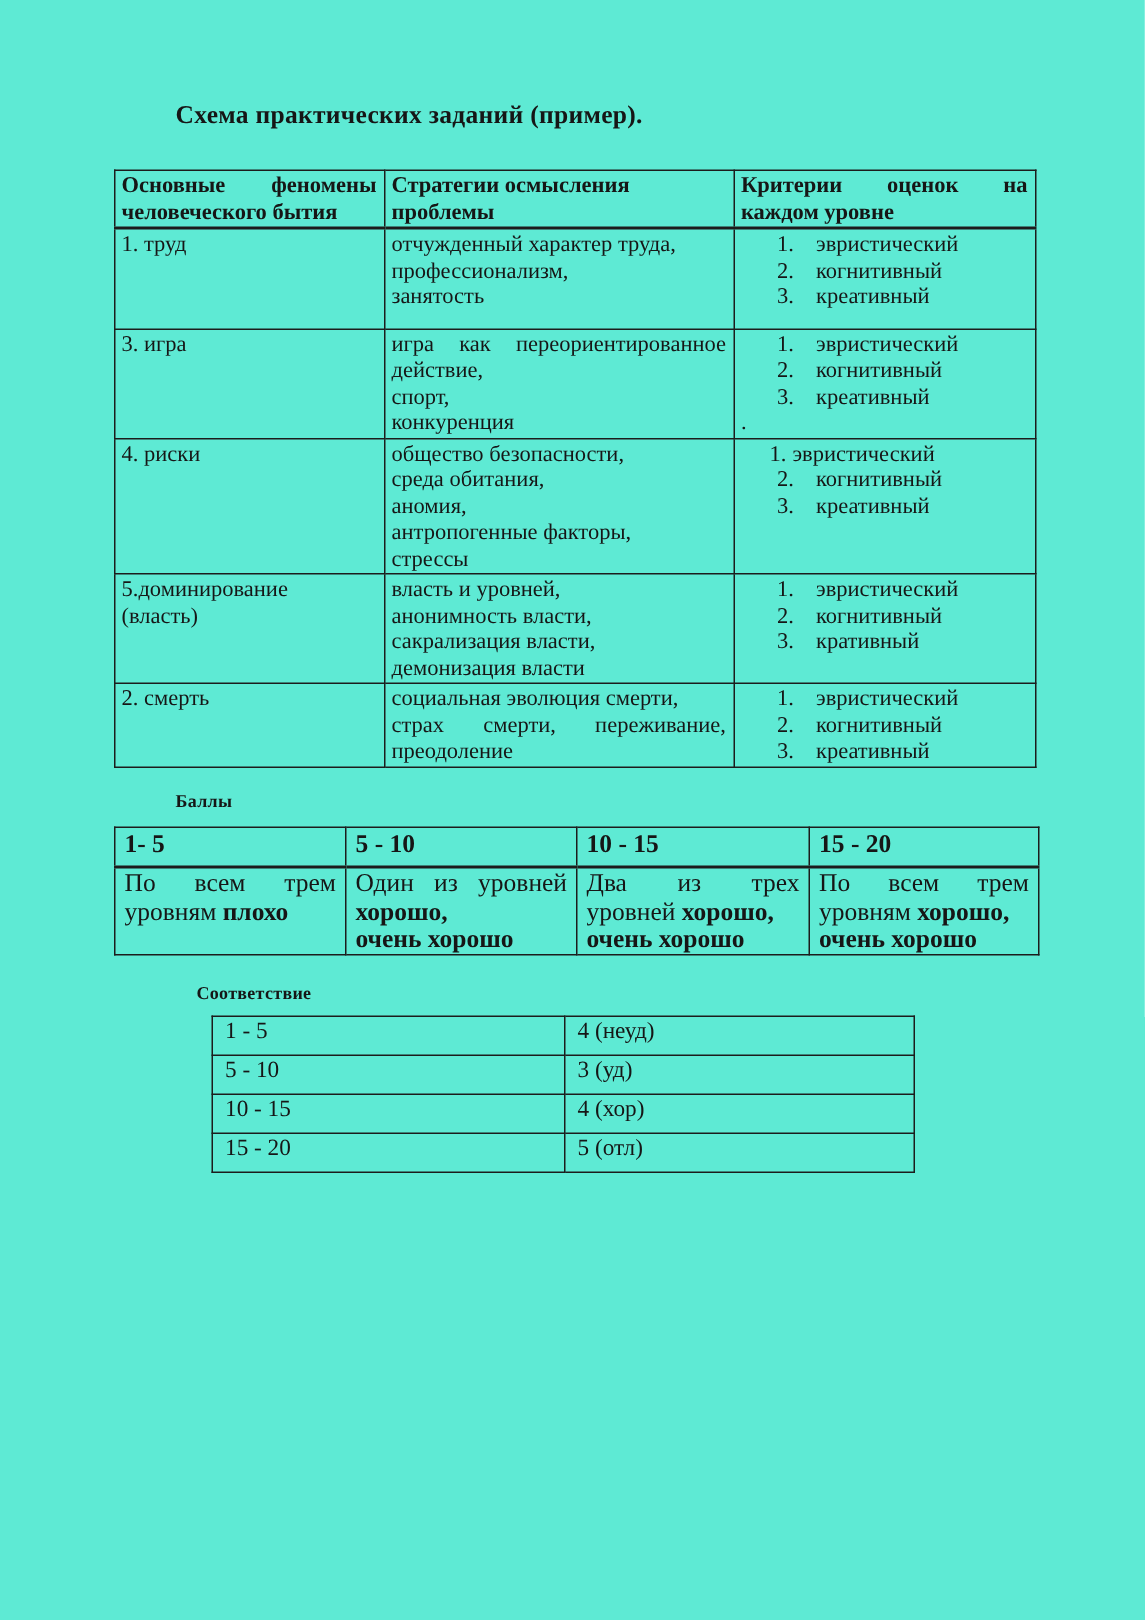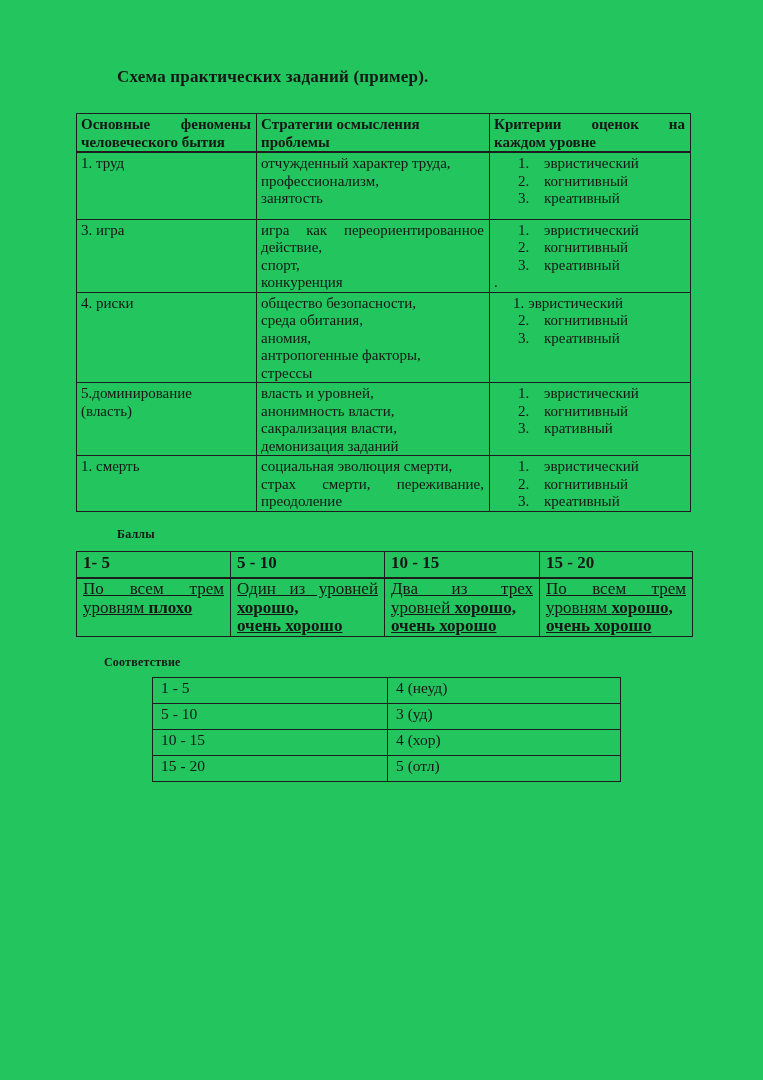--- a/index.html
+++ b/index.html
@@ -4,31 +4,31 @@
 <style>
   html,body{margin:0;padding:0;}
   body{
     width:763px;height:1080px;
     background:#ffffff;
     font-family:"Liberation Serif","DejaVu Serif",serif;
     color:#161616;
     position:relative;
     overflow:hidden;
   }
-  .page{position:absolute;inset:0;background:#22c55e;}
+  .page{position:absolute;inset:0;background:#5eead4;}
 
   .doc-title{
     position:absolute;left:117px;top:67px;
     font-size:17px;font-weight:bold;letter-spacing:.2px;
   }
   .section-heading{
     position:absolute;font-size:12px;font-weight:bold;letter-spacing:.2px;
   }
   #scores-heading{left:117px;top:527px;}
-  #mapping-heading{left:104px;top:655px;}
+  #mapping-heading{left:131px;top:655px;}
 
   table{border-collapse:collapse;table-layout:fixed;}
   th,td{
     border:1px solid #1c1c1c;
     vertical-align:top;
     padding:2px 5px 0 4px;
     font-weight:normal;
     text-align:left;
     overflow:hidden;
     margin-top:16px;
@@ -42,21 +42,21 @@
   }
   
   #scores-table{
     position:absolute;left:76px;top:551px;width:616px;
     font-size:17px;line-height:18.5px;
   }
   #scores-table th{padding:2px 6px;height:21px;}
   #scores-table td{padding:1px 6px 0 6px;}
   
   #mapping-table{
-    position:absolute;left:152px;top:677px;width:468px;
+    position:absolute;left:141px;top:677px;width:468px;
     font-size:15.5px;line-height:18px;padding-left:16px;
   }
   #mapping-table td{height:24px;padding:1px 8px 0 8px;border-bottom:1.5px solid #1c1c1c;}
 
   .ln{min-height:1em;}
   .just{text-align:justify;text-align-last:justify;}
   .li{padding-left:24px;}
   .li .li-num{display:inline-block;width:26px;}
   .li-tight{padding-left:19px;}
   .li-tight .li-num{display:inline;width:auto;margin-right:4px;}
@@ -141,31 +141,31 @@
         </tr>
         <tr style="height: 70px;">
           <td>
             <div class="ln">5.доминирование</div>
             <div class="ln">(власть)</div>
           </td>
           <td>
             <div class="ln">власть и уровней,</div>
             <div class="ln">анонимность власти,</div>
             <div class="ln">сакрализация власти,</div>
-            <div class="ln">демонизация заданий</div>
+            <div class="ln">демонизация власти</div>
           </td>
           <td>
             <div class="ln li"><span class="li-num">1.</span>эвристический</div>
             <div class="ln li"><span class="li-num">2.</span>когнитивный</div>
             <div class="ln li"><span class="li-num">3.</span>кративный</div>
           </td>
         </tr>
         <tr style="height: 53px;">
           <td>
-            <div class="ln">1. смерть</div>
+            <div class="ln">2. смерть</div>
           </td>
           <td>
             <div class="ln">социальная эволюция смерти,</div>
             <div class="ln just">страх смерти, переживание,</div>
             <div class="ln">преодоление</div>
           </td>
           <td>
             <div class="ln li"><span class="li-num">1.</span>эвристический</div>
             <div class="ln li"><span class="li-num">2.</span>когнитивный</div>
             <div class="ln li"><span class="li-num">3.</span>креативный</div>
@@ -183,21 +183,21 @@
         <col style="width:155px">
         <col style="width:153px">
     </colgroup>
     <tbody>
         <tr>
           <th>1- 5</th>
           <th>5 - 10</th>
           <th>10 - 15</th>
           <th>15 - 20</th>
         </tr>
-        <tr style="height: 56px; text-decoration: underline;">
+        <tr style="height: 56px;">
           <td>
             <div class="ln just">По всем трем</div>
             <div class="ln"><span>уровням </span><span class="b">плохо</span></div>
           </td>
           <td>
             <div class="ln just">Один из уровней</div>
             <div class="ln"><span class="b">хорошо,</span></div>
             <div class="ln"><span class="b">очень хорошо</span></div>
           </td>
           <td>

